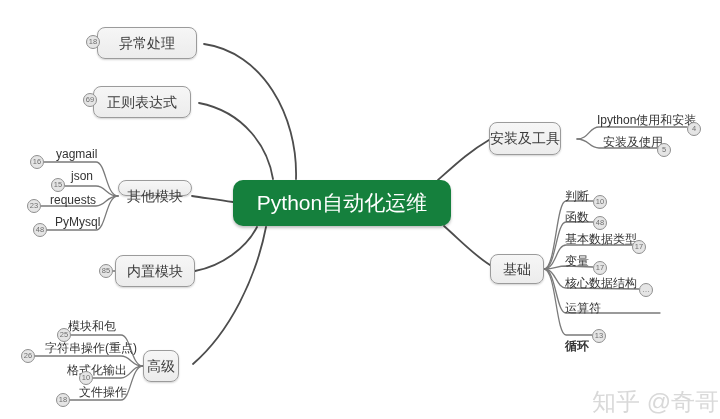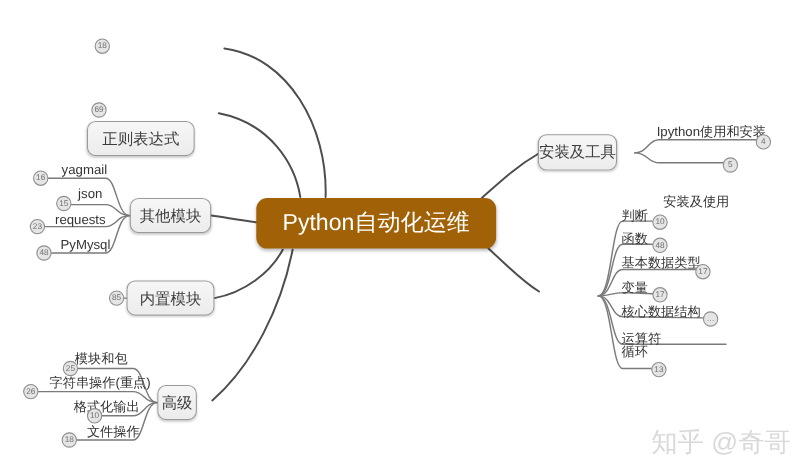--- a/index.html
+++ b/index.html
@@ -3,21 +3,21 @@
 <meta charset="utf-8">
 <style>
   html,body{margin:0;padding:0;background:#fff;}
   #canvas{position:relative;width:720px;height:419px;overflow:hidden;background:#ffffff;
           font-family:"Liberation Sans","DejaVu Sans",sans-serif;}
   svg.links{position:absolute;left:0;top:0;width:720px;height:419px;}
   .box{position:absolute;box-sizing:border-box;background:linear-gradient(#f6f6f6,#ececec);
        border:1px solid #9b9b9b;border-radius:8px;color:#3c3c3c;font-size:14px;
        text-align:center;box-shadow:0 1px 2px rgba(0,0,0,.18);white-space:nowrap;cursor:default;}
   .center{position:absolute;left:233px;top:180px;width:218px;height:46px;line-height:46px;
-          background:#a16207;border-radius:10px;color:#ffffff;font-size:21px;text-align:center;
+          background:#15803d;border-radius:10px;color:#ffffff;font-size:21px;text-align:center;
           box-shadow:0 2px 3px rgba(0,0,0,.25);white-space:nowrap;}
   .leaf{position:absolute;font-size:12px;color:#333333;white-space:nowrap;}
   .badge{position:absolute;box-sizing:border-box;width:14px;height:14px;border-radius:50%;
          background:#e5e5e5;border:1px solid #8f8f8f;color:#6f6f6f;font-size:7.5px;
          line-height:12px;text-align:center;overflow:hidden;}
   .watermark{position:absolute;left:592px;top:386px;font-size:24px;color:#d9d9d9;white-space:nowrap;}
 </style>
 </head>
 <body>
 
@@ -52,26 +52,27 @@
       <path d="M 544,269 C 556,269 556,313 566,313 L 660,313"></path>
       <path d="M 544,269 C 556,269 556,335 566,335 L 592,335"></path>
       <path d="M 93,42 L 97,42"></path>
       <path d="M 90,100 L 93,101"></path>
       <path d="M 106,271 L 115,271"></path>
     </g>
   </svg>
 
   <div class="center">Python自动化运维</div>
 
+  <div class="box" style="left:97px;top:27px;width:100px;height:32px;line-height:30px;">异常处理</div>
   <span class="badge" style="left:86px;top:35px;">18</span>
 
-  <div class="box" style="left:79px;top:86px;width:98px;height:32px;line-height:30px;margin-top:24px;">正则表达式</div>
+  <div class="box" style="left:93px;top:86px;width:98px;height:32px;line-height:30px;">正则表达式</div>
   <span class="badge" style="left:83px;top:93px;">69</span>
 
-  <div class="box" style="left:118px;top:180px;width:74px;height:32px;line-height:30px;">其他模块</div>
+  <div class="box" style="left:118px;top:180px;width:74px;height:16px;line-height:30px;">其他模块</div>
 
   <span class="leaf" style="left:56px;top:147px;">yagmail</span>
   <span class="badge" style="left:30px;top:155px;">16</span>
 
   <span class="leaf" style="left:71px;top:169px;">json</span>
   <span class="badge" style="left:51px;top:178px;">15</span>
 
   <span class="leaf" style="left:50px;top:193px;">requests</span>
   <span class="badge" style="left:27px;top:199px;">23</span>
 
@@ -93,39 +94,40 @@
   <span class="badge" style="left:79px;top:371px;">10</span>
 
   <span class="leaf" style="left:79px;top:384px;">文件操作</span>
   <span class="badge" style="left:56px;top:393px;">18</span>
 
   <div class="box" style="left:489px;top:122px;width:72px;height:33px;line-height:31px;">安装及工具</div>
 
   <span class="leaf" style="left:597px;top:112px;">Ipython使用和安装</span>
   <span class="badge" style="left:687px;top:122px;">4</span>
 
-  <span class="leaf" style="left:603px;top:134px;margin-top:41px;">安装及使用</span>
+  <span class="leaf" style="left:603px;top:134px;">安装及使用</span>
   <span class="badge" style="left:657px;top:143px;">5</span>
 
+  <div class="box" style="left:490px;top:254px;width:54px;height:30px;line-height:28px;">基础</div>
 
   <span class="leaf" style="left:565px;top:188px;">判断</span>
   <span class="badge" style="left:593px;top:195px;">10</span>
 
   <span class="leaf" style="left:565px;top:209px;">函数</span>
   <span class="badge" style="left:593px;top:216px;">48</span>
 
   <span class="leaf" style="left:565px;top:231px;text-align:center;">基本数据类型</span>
   <span class="badge" style="left:632px;top:240px;">17</span>
 
   <span class="leaf" style="left:565px;top:253px;">变量</span>
   <span class="badge" style="left:593px;top:261px;">17</span>
 
   <span class="leaf" style="left:565px;top:275px;">核心数据结构</span>
   <span class="badge" style="left:639px;top:283px;">…</span>
 
   <span class="leaf" style="left:565px;top:300px;">运算符</span>
 
-  <span class="leaf" style="left:565px;top:312px;">循环</span>
+  <span class="leaf" style="left:565px;top:338px;font-weight:bold;">循环</span>
   <span class="badge" style="left:592px;top:329px;">13</span>
 
   <div class="watermark">知乎 @奇哥</div>
 
 </div>
 
 </body></html>

